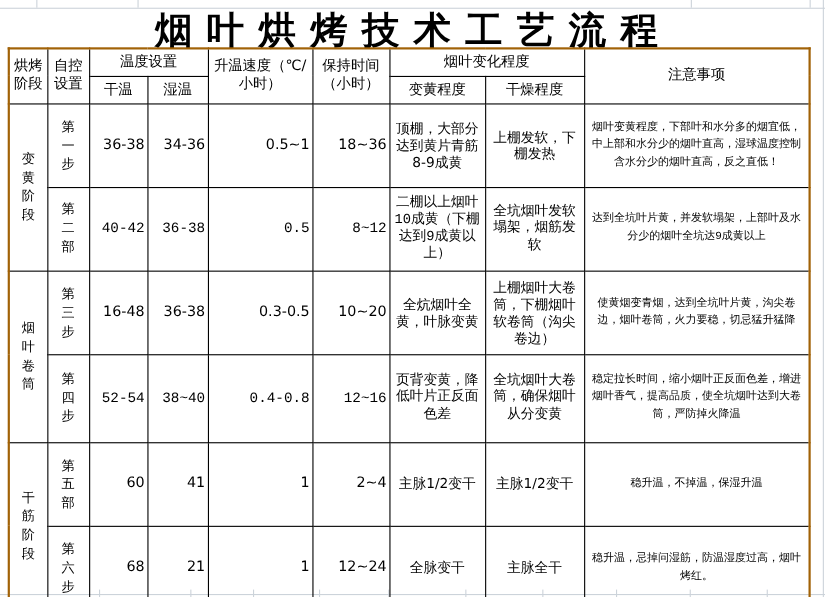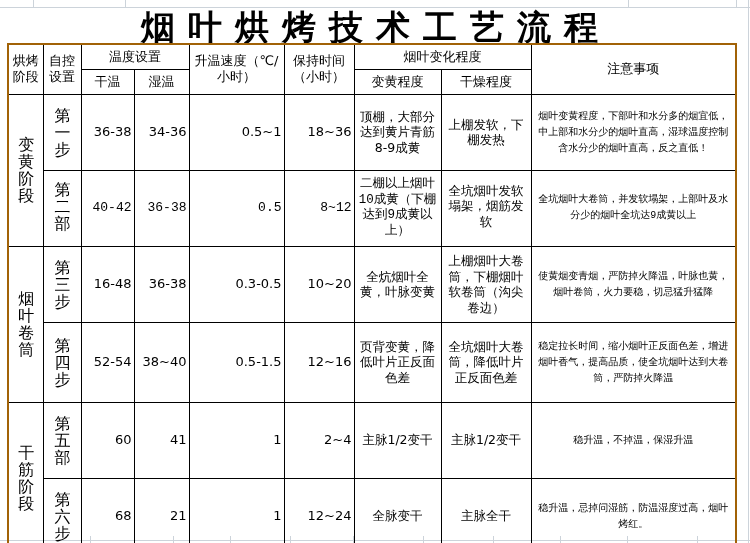--- a/index.html
+++ b/index.html
@@ -52,27 +52,27 @@
   }
   .flow th { font-size: 13px; }
   .flow td.num { font-size: 13px; letter-spacing: 0; text-align: right; }
   .flow td.txt { font-size: 12.5px; line-height: 15.5px; }
   .flow td.notes { font-size: 10px; line-height: 16px; }
   .vtext {
     width: 15px;
     margin: 12px auto;
     word-break: break-all;
     line-height: 17px;
-    font-size: 16px;
+    font-size: 12px;
   }
   tr.hdr-row { height: 25px; }
   tr.r1 { height: 65px; }
   tr.r2 { height: 65px; font-family: Liberation Mono, monospace; }
   tr.r3 { height: 73px; }
-  tr.r4 { height: 80px; }
+  tr.r4 { height: 80px; font-family: Liberation Mono, monospace; }
   tr.r5 { height: 72px; }
   tr.r6 { height: 73px; }
 </style>
 </head>
 <body>
 
 <div class="sheet">
 
   <div class="gl h" style="left:0; top:7px; width:750px;"></div>
   <div class="gl v" style="left:33px; top:0; height:7px;"></div>
@@ -142,47 +142,47 @@
       <tr class="r2">
         <td>
             <div class="vtext">第二部</div>
           </td>
         <td class="num">40-42</td>
         <td class="num">36-38</td>
         <td class="num">0.5</td>
         <td class="num">8~12</td>
         <td class="txt">二棚以上烟叶10成黄（下棚达到9成黄以上）</td>
         <td class="txt">全坑烟叶发软塌架，烟筋发软</td>
-        <td class="notes">全坑烟叶大卷筒，并发软塌架，上部叶及水分少的烟叶全坑达9成黄以上</td>
+        <td class="notes">达到全坑叶片黄，并发软塌架，上部叶及水分少的烟叶全坑达9成黄以上</td>
       </tr>
       <tr class="r3">
         <td rowspan="2">
             <div class="vtext">烟叶卷筒</div>
           </td>
         <td>
             <div class="vtext">第三步</div>
           </td>
         <td class="num">16-48</td>
         <td class="num">36-38</td>
         <td class="num">0.3-0.5</td>
         <td class="num">10~20</td>
         <td class="txt">全炕烟叶全黄，叶脉变黄</td>
         <td class="txt">上棚烟叶大卷筒，下棚烟叶软卷筒（沟尖卷边）</td>
-        <td class="notes">使黄烟变青烟，严防掉火降温，叶脉也黄，烟叶卷筒，火力要稳，切忌猛升猛降</td>
+        <td class="notes">使黄烟变青烟，达到全坑叶片黄，沟尖卷边，烟叶卷筒，火力要稳，切忌猛升猛降</td>
       </tr>
       <tr class="r4">
         <td>
             <div class="vtext">第四步</div>
           </td>
         <td class="num">52-54</td>
         <td class="num">38~40</td>
-        <td class="num">0.5-1.5</td>
+        <td class="num">0.4-0.8</td>
         <td class="num">12~16</td>
         <td class="txt">页背变黄，降低叶片正反面色差</td>
-        <td class="txt">全坑烟叶大卷筒，降低叶片正反面色差</td>
+        <td class="txt">全坑烟叶大卷筒，确保烟叶从分变黄</td>
         <td class="notes">稳定拉长时间，缩小烟叶正反面色差，增进烟叶香气，提高品质，使全坑烟叶达到大卷筒，严防掉火降温</td>
       </tr>
       <tr class="r5">
         <td rowspan="2">
             <div class="vtext">干筋阶段</div>
           </td>
         <td>
             <div class="vtext">第五部</div>
           </td>
         <td class="num">60</td>

